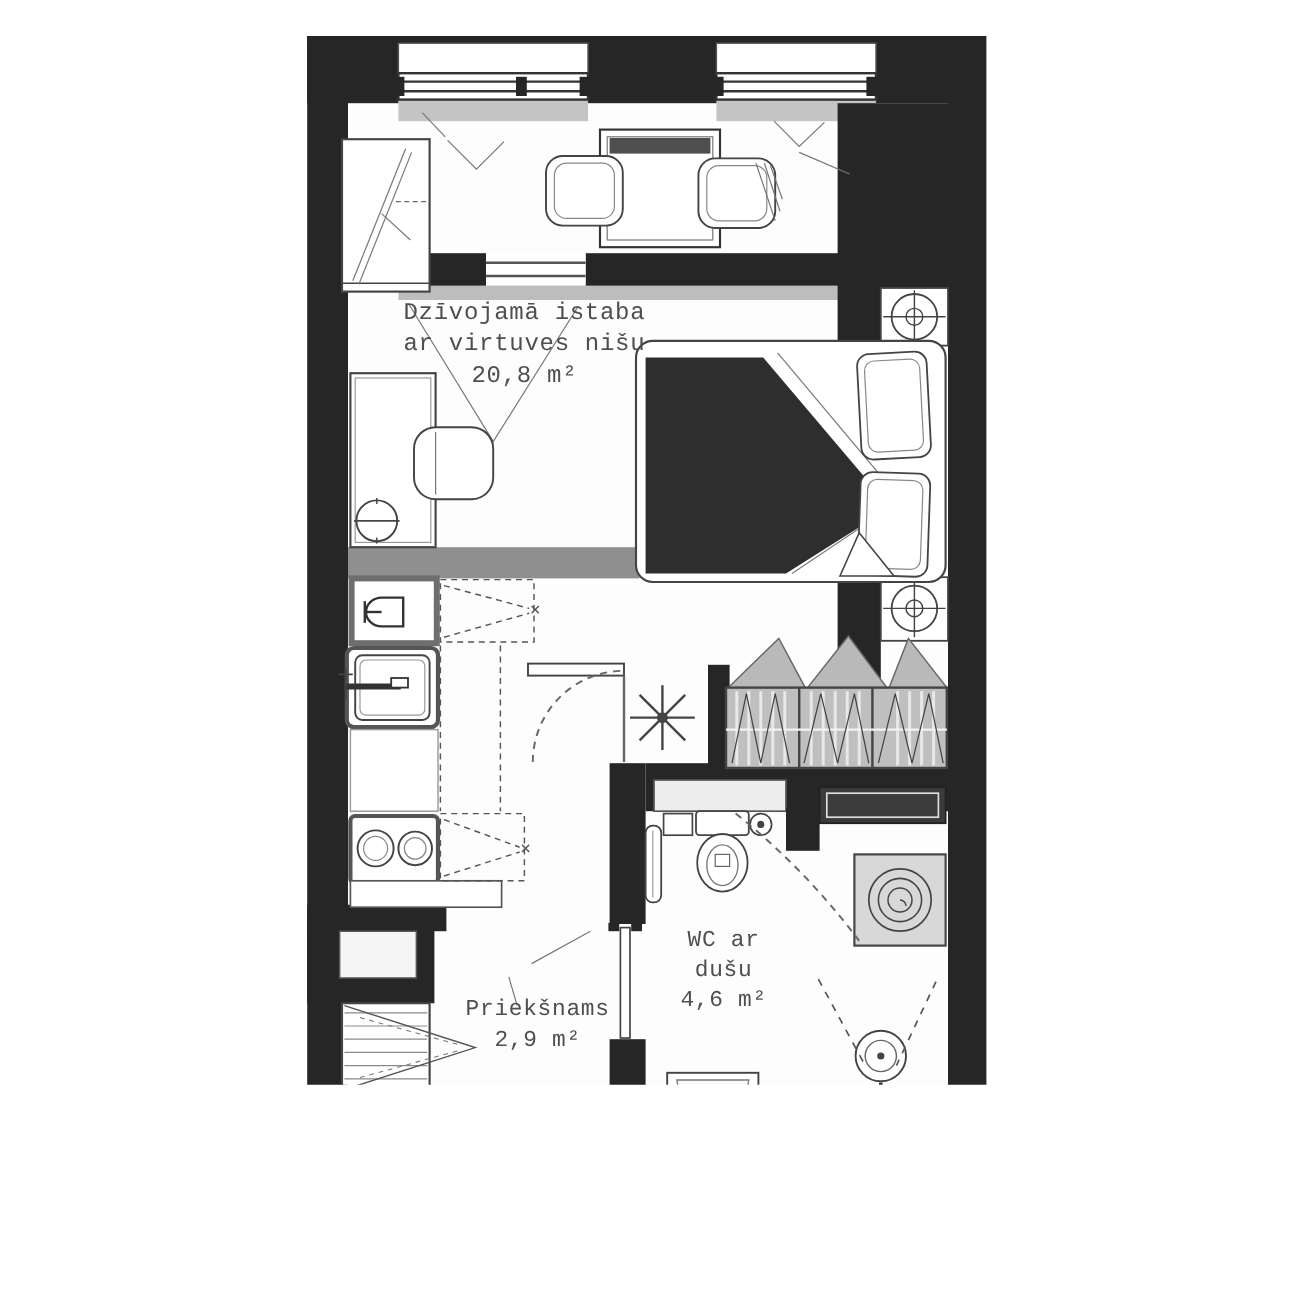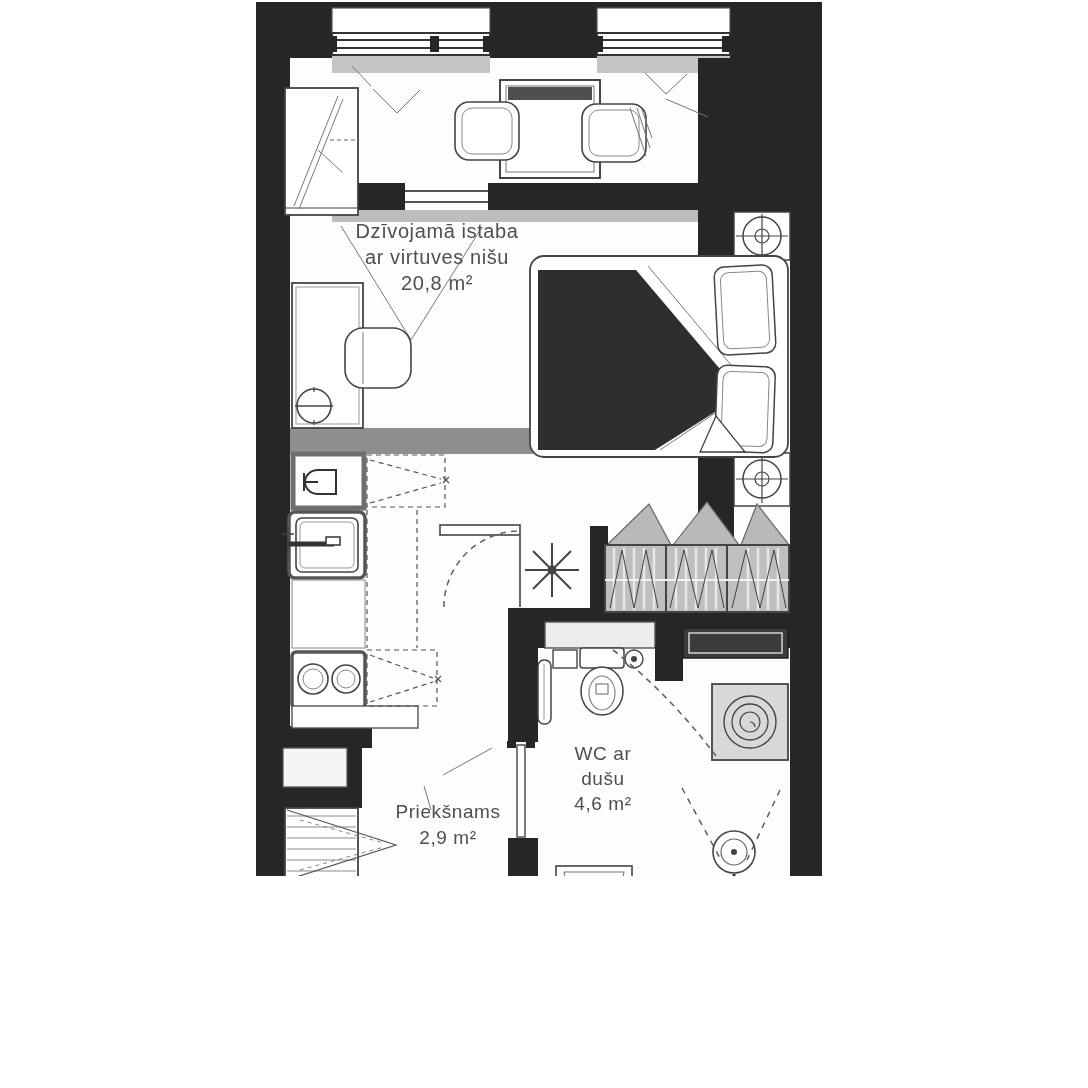--- a/index.html
+++ b/index.html
@@ -1,16 +1,16 @@
 <!DOCTYPE html>
 <html><head>
 <meta charset="utf-8">
 <style>
   html,body{margin:0;padding:0;background:#ffffff;}
-  .stage{width:1088px;height:876px;position:relative;font-family:Liberation Sans, sans-serif;}
+  .stage{width:1088px;height:876px;position:relative;font-family:Liberation Mono, monospace;margin-top:28px;}
   svg{display:block;}
   .room-label{fill:#4f4f4f;font-size:20px;letter-spacing:.6px;text-anchor:middle;}
   .room-label.small{font-size:19px;}
   .wall{fill:#262626;}
   .thin{stroke:#777;stroke-width:1;fill:none;}
   .dash{stroke:#666;stroke-width:1.6;fill:none;stroke-dasharray:6 5;}
 </style>
 </head>
 <body>
 

